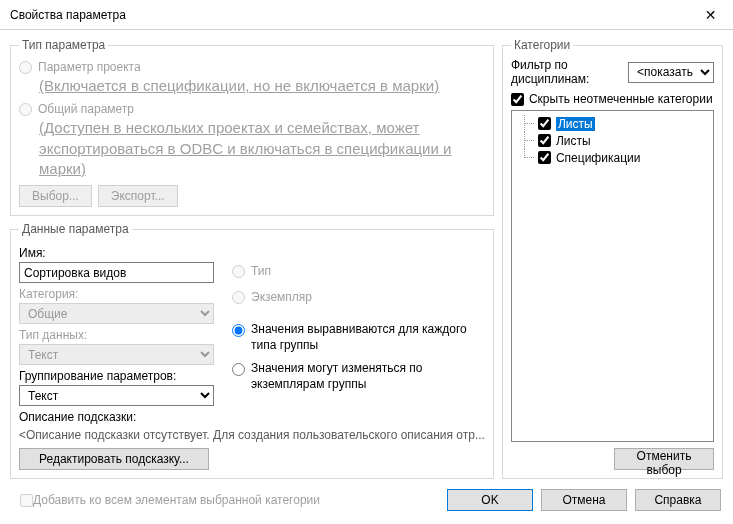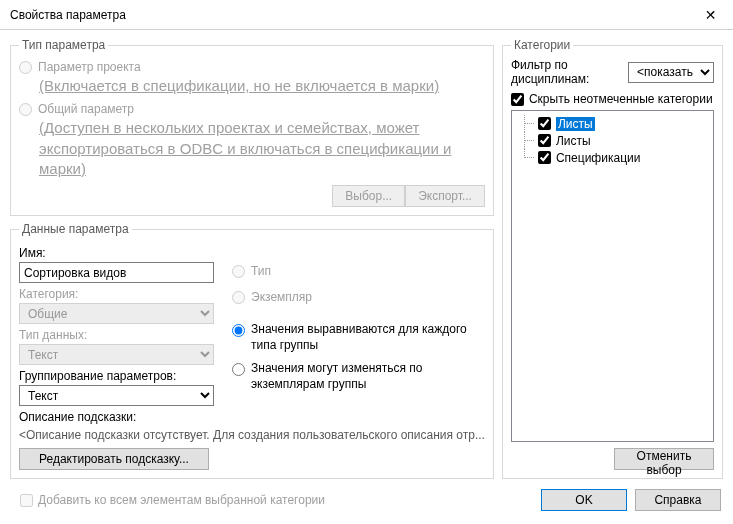--- a/index.html
+++ b/index.html
@@ -55,22 +55,21 @@
   .radio-row input[type=radio] { margin: 0; }
   .hint {
     color: #a0a0a0;
     font-size: 15px;
     margin: 2px 0 6px 20px;
     line-height: 1.35;
     text-decoration: underline;
   }
   .btnrow-right {
     display: flex;
-    gap: 0;
-    justify-content: flex-end;
+    gap: 6px;
     margin-top: 4px;
   }
   button, .btn {
     font-family: inherit;
     font-size: 12px;
     height: 22px;
     padding: 0 12px;
     background: #e1e1e1;
     border: 1px solid #adadad;
     cursor: pointer;
@@ -172,21 +171,21 @@
     gap: 6px;
     justify-content: flex-end;
     margin-top: 6px;
   }
   .bottom-row {
     display: flex;
     align-items: center;
     padding: 6px 12px 10px 20px;
     gap: 6px;
   }
-  .bottom-chk { display: flex; align-items: center; gap: 5px; color: #a0a0a0; }
+  .bottom-chk { display: flex; align-items: center; color: #a0a0a0; }
   .bottom-chk input { margin: 0; }
   .bottom-btns { margin-left: auto; display: flex; gap: 8px; }
   .bottom-btns button { width: 86px; }
   .btn-default { border: 1px solid #0078d7; }
   .right fieldset { flex: 1; display: flex; flex-direction: column; min-height: 410px; }
 </style>
 </head>
 <body>
 
 <div class="titlebar">
@@ -315,15 +314,16 @@
   </div>
 </div>
 
 <div class="bottom-row">
   <div class="bottom-chk">
     <input type="checkbox" disabled="" style="">
     <label>Добавить ко всем элементам выбранной категории</label>
   </div>
   <div class="bottom-btns">
     <button class="btn-default">OK</button>
+    <button>Отмена</button>
     <button>Справка</button>
   </div>
 </div>
 
 </body></html>

